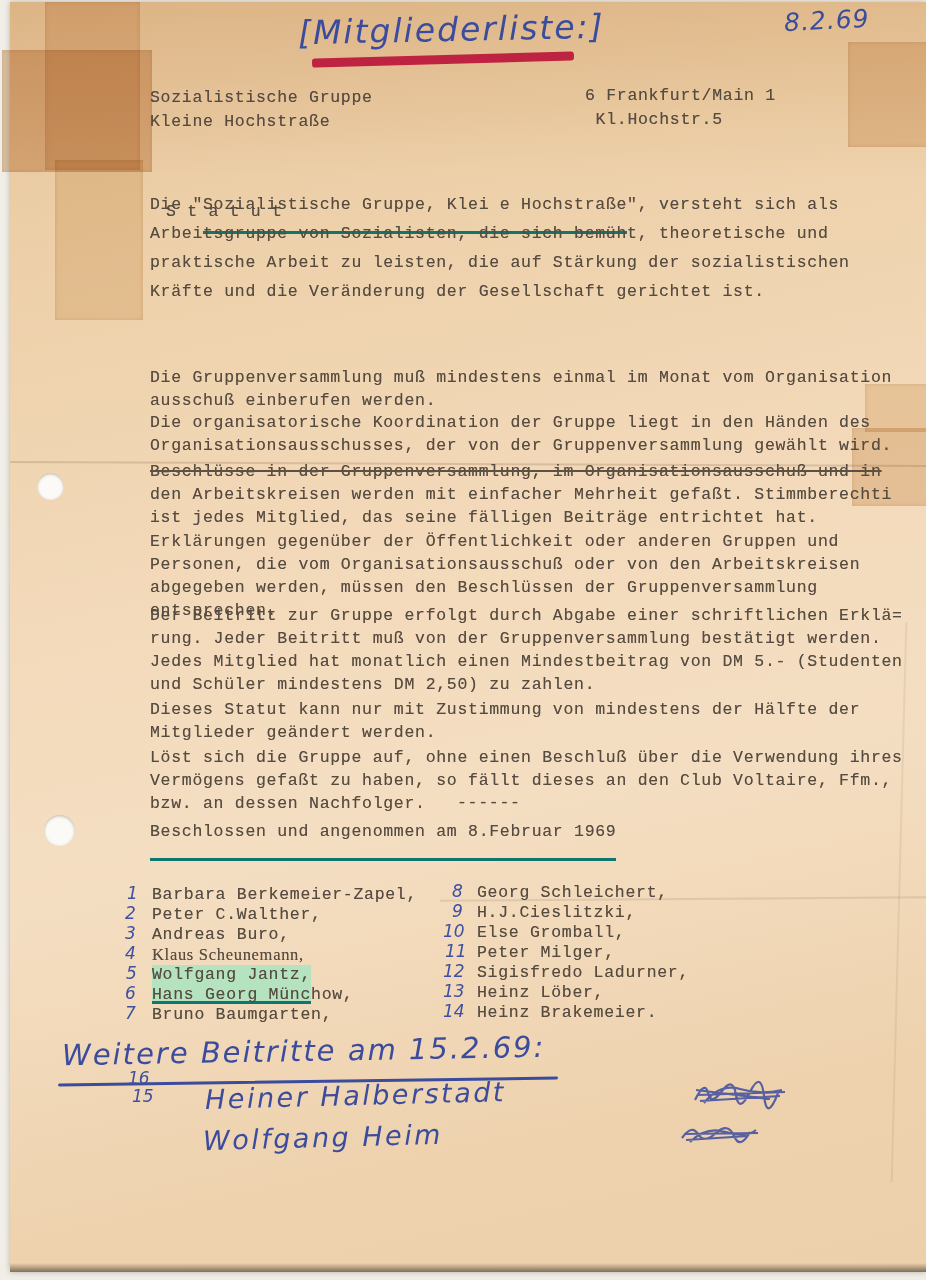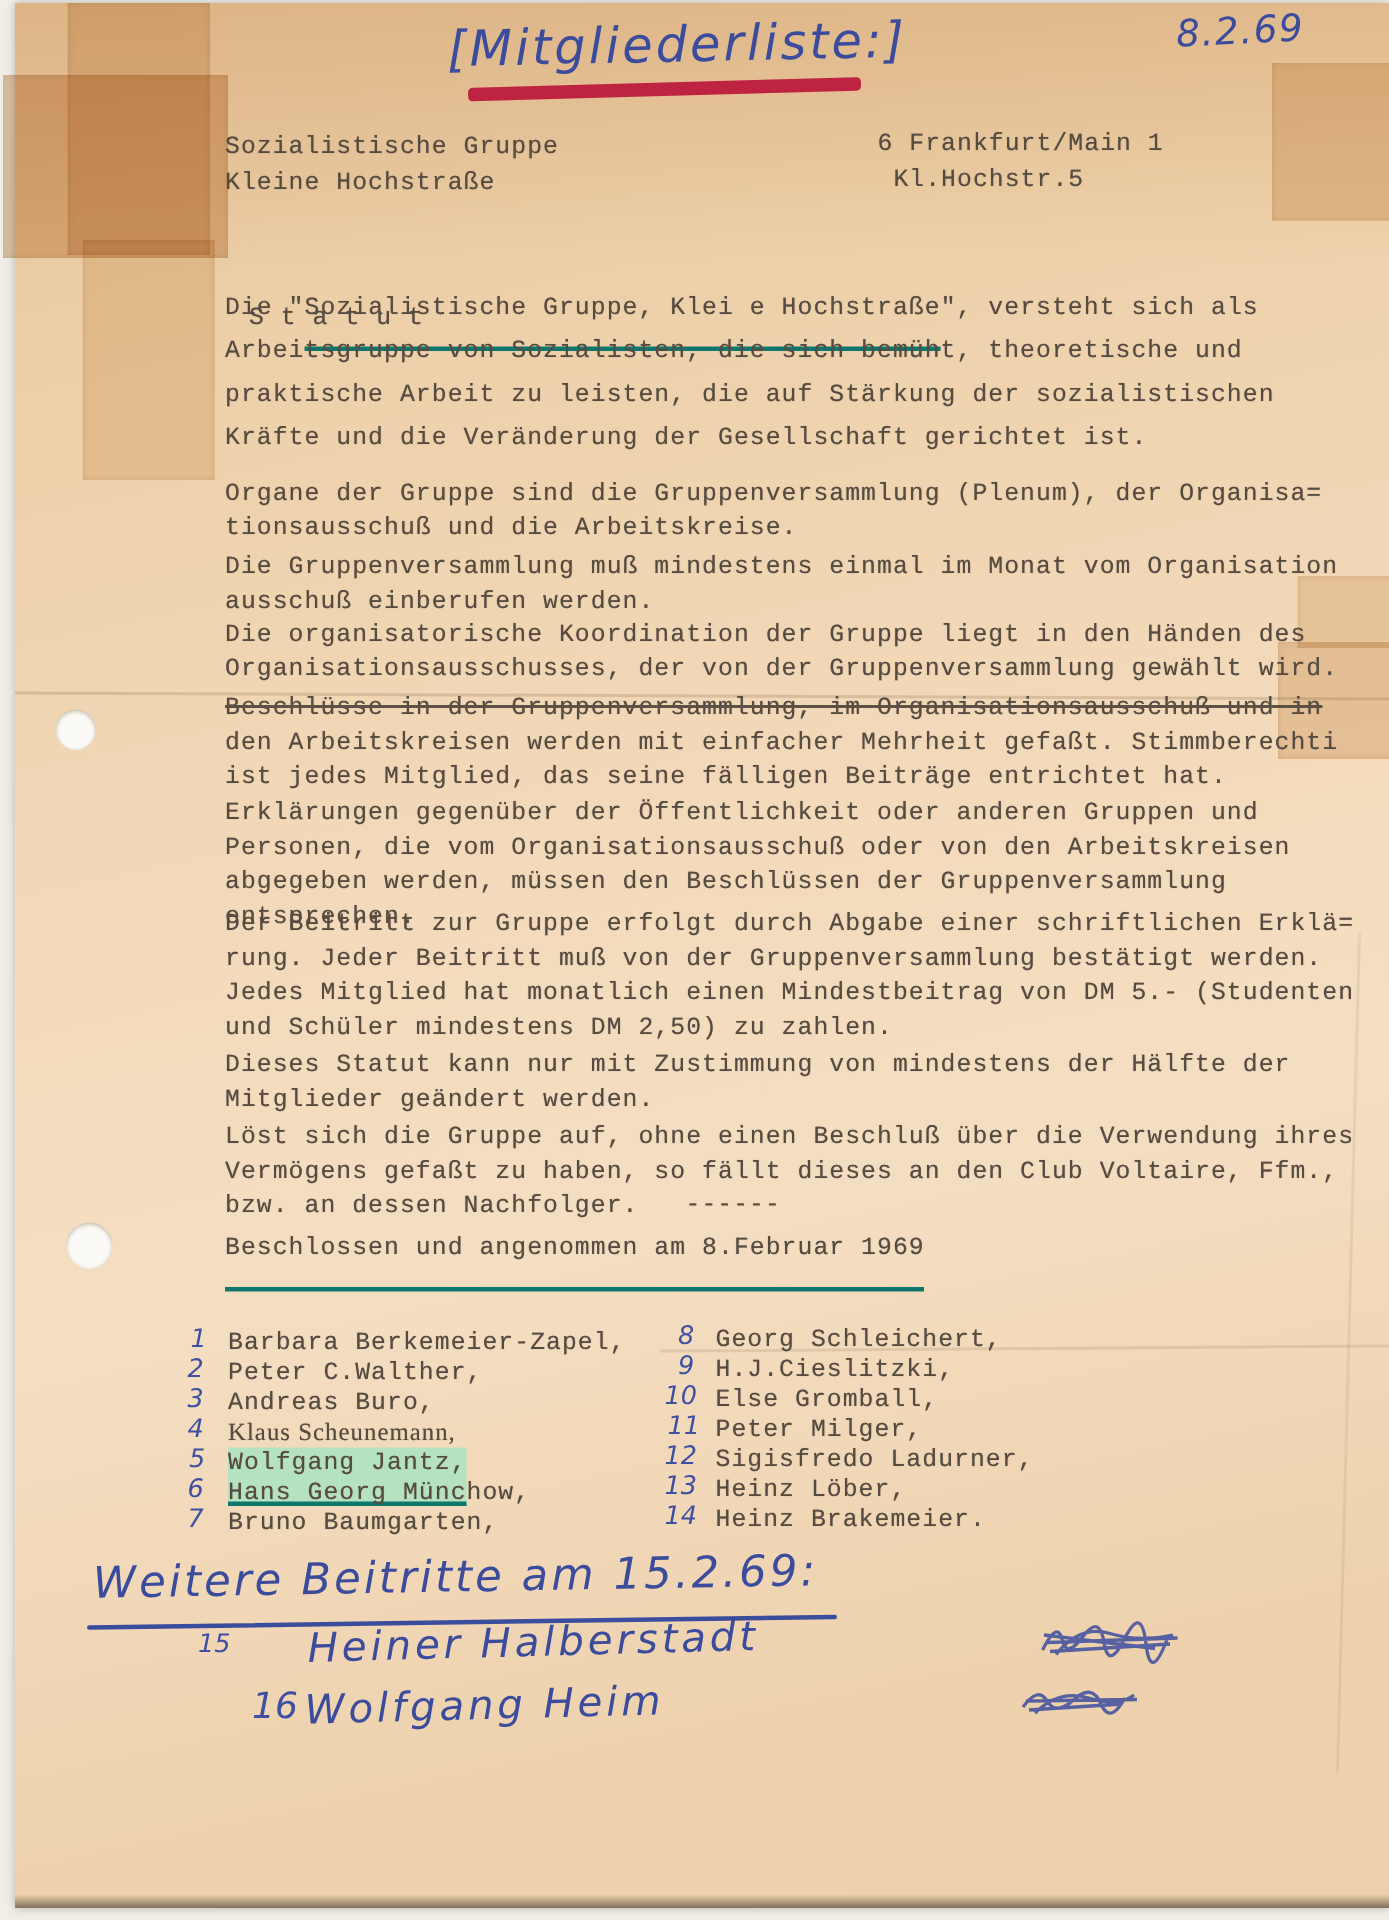--- a/index.html
+++ b/index.html
@@ -108,22 +108,20 @@
   <div class="tw" style="left:585px;top:84px;line-height:24px;">6 Frankfurt/Main 1
  Kl.Hochstr.5</div>
 
   <div class="tw" style="left:166px;top:156px;margin-top:44px;">S t a t u t</div>
 
   <div class="tw wide" style="left:150px;top:190px;"><span><span>Die "</span><span class="ru">Sozialistische Gruppe, Klei e Hochstraße</span><span>", versteht sich als</span>
 </span><span>Arbeitsgruppe von Sozialisten, die sich bemüht, theoretische und
 praktische Arbeit zu leisten, die auf Stärkung der sozialistischen
 Kräfte und die Veränderung der Gesellschaft gerichtet ist.</span></div>
 
-  <div class="tw" style="left:150px;top:317px;">Organe der Gruppe sind die Gruppenversammlung (Plenum), der Organisa=
-tionsausschuß und die Arbeitskreise.</div>
   <div class="tw" style="left:150px;top:366px;">Die Gruppenversammlung muß mindestens einmal im Monat vom Organisation
 ausschuß einberufen werden.</div>
   <div class="tw" style="left:150px;top:411px;"><span>Die organisatorische Koordination der Gruppe liegt in den Händen des
 Organisationsausschusses, der von der Gruppenversammlung gewählt wird.</span></div>
 
   <div class="tw" style="left:150px;top:460px;"><span class="strike">Beschlüsse in der Gruppenversammlung, im Organisationsausschuß und in</span>
 <span>den Arbeitskreisen werden mit einfacher Mehrheit gefaßt. Stimmberechti
 ist jedes Mitglied, das seine fälligen Beiträge entrichtet hat.</span></div>
 
   <div class="tw" style="left:150px;top:530px;">Erklärungen gegenüber der Öffentlichkeit oder anderen Gruppen und
@@ -174,21 +172,21 @@
   <div class="tw" style="left:477px;top:981px;">Heinz Löber,</div>
   <div class="num-hand" style="left:443px;top:1001px;">14</div>
   <div class="tw" style="left:477px;top:1001px;">Heinz Brakemeier.</div>
 
   <div class="hand weitere-hand" style="left:62px;top:1034px;">Weitere Beitritte am 15.2.69:</div>
   <div class="blue-line" style="left:58px;top:1080px;width:500px;height:3px;transform:rotate(-0.8deg);"></div>
 
   <div class="num-hand" style="left:132px;top:1086px;font-size:17px;">15</div>
   <div class="hand entry-hand" style="left:205px;top:1080px;">Heiner Halberstadt</div>
 
-  <div class="num-hand" style="left:128px;top:1123px;font-size:24px;margin-left:40px;">16</div>
+  <div class="num-hand" style="left:128px;top:1068px;font-size:17px;">16</div>
   <div class="hand entry-hand" style="left:203px;top:1122px;">Wolfgang Heim</div>
 
   <svg style="position:absolute;left:690px;top:1075px;" width="110" height="35" viewBox="0 0 110 35">
     <path d="M5 25 Q15 5 18 18 T32 16 T46 20 T60 17 T74 21 T88 18 M8 20 L95 17 M10 26 L90 21 M6 15 L80 24 M14 28 Q30 8 50 14 T92 15" stroke="#3c4c9d" stroke-width="2.2" fill="none" opacity="0.85"></path>
   </svg>
   <svg style="position:absolute;left:678px;top:1120px;" width="90" height="30" viewBox="0 0 90 30">
     <path d="M4 18 Q14 4 20 14 T38 13 T56 16 T72 12 M6 14 L80 13 M8 20 L70 16 M12 22 Q28 6 48 12 T78 10" stroke="#3c4c9d" stroke-width="2.2" fill="none" opacity="0.85"></path>
   </svg>
 </div>
 

